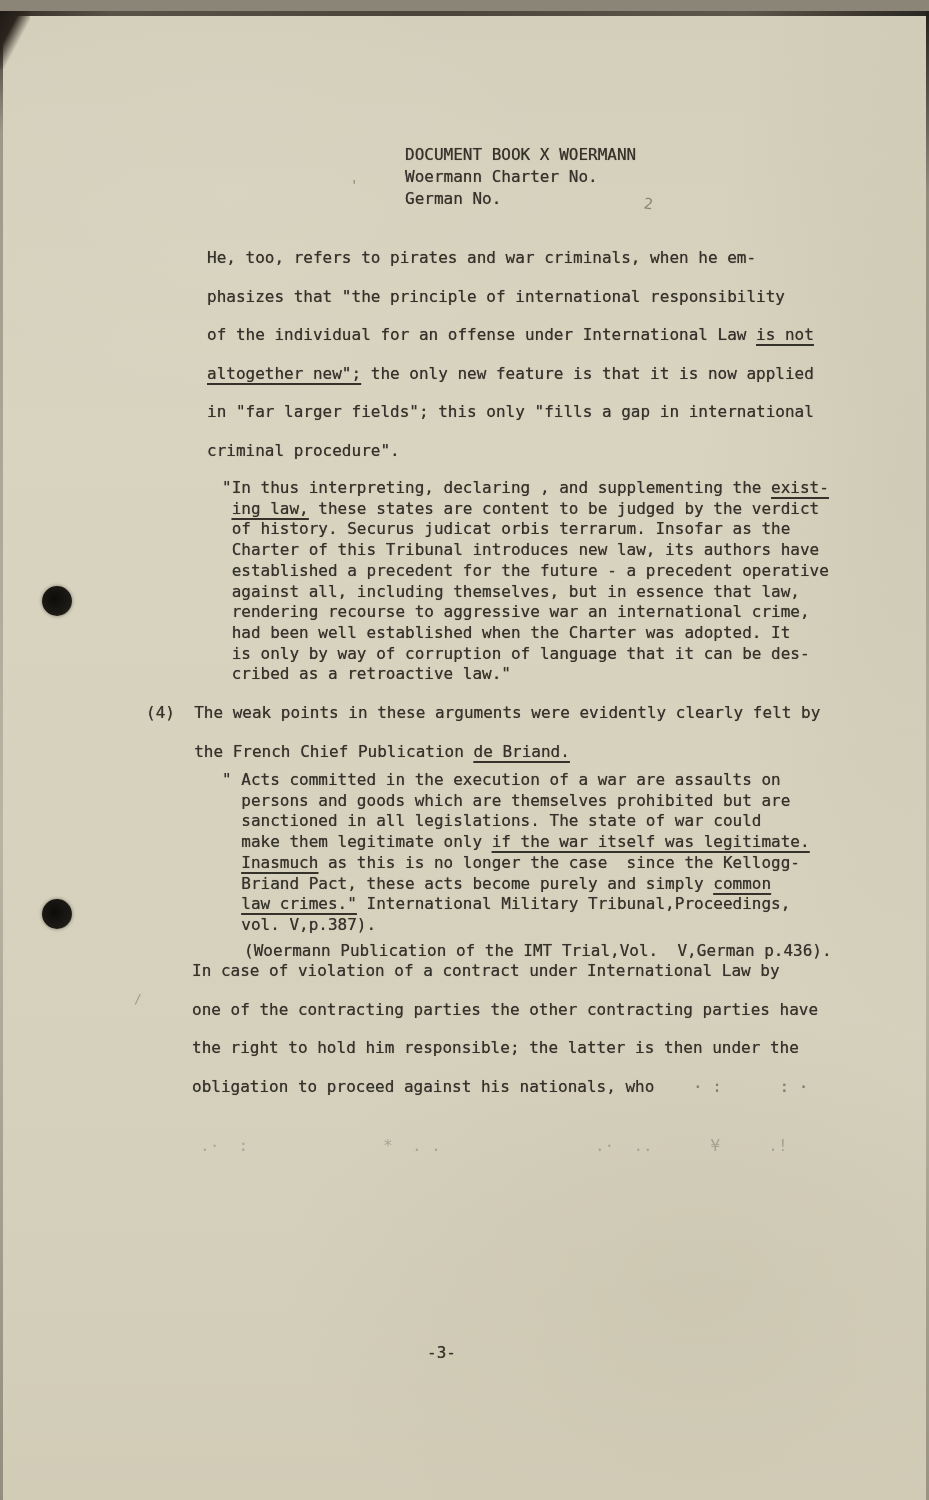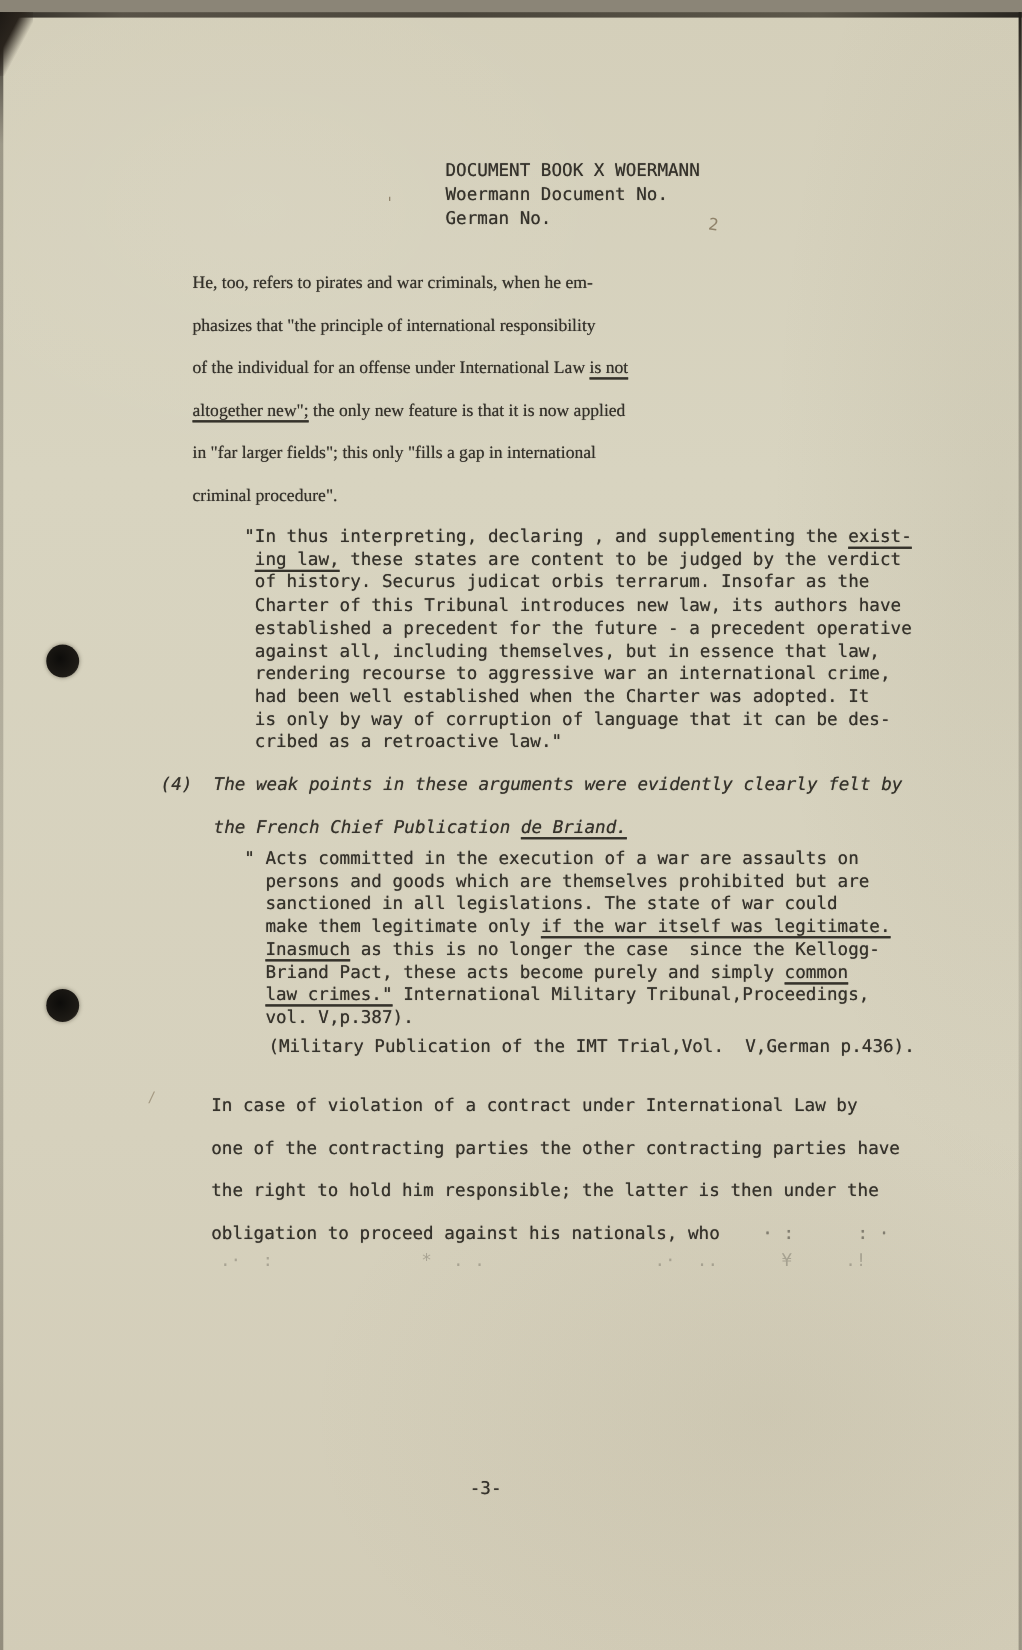--- a/index.html
+++ b/index.html
@@ -19,26 +19,26 @@
   }
   .block{position:absolute;white-space:pre;text-shadow:0 0 0.7px rgba(50,47,40,0.75);}
   .line{white-space:pre;}
   .para{line-height:38.6px;}
   .quote{line-height:20.7px;}
   .quote .line:first-child{text-indent:0;}
   .header-block{line-height:22px;}
   .u{text-decoration:underline;text-underline-offset:4px;text-decoration-thickness:1.5px;}
   .f{opacity:0.5;}
   #blk-header{left:405px;top:133px;}
-  #blk-p1{left:175px;top:228px;font-family:Liberation Serif, serif;}
+  #blk-p1{left:207px;top:228px;}
   #blk-q1{left:222px;top:467px;}
-  #blk-p4{left:146px;top:683px;font-style:italic;}
+  #blk-p4{left:146px;top:683px;}
   #blk-q2{left:222px;top:759px;}
   #blk-cite{left:244px;top:930px;line-height:20.7px;}
-  #blk-p5{left:192px;top:975px;}
+  #blk-p5{left:192px;top:941px;}
   #blk-noise{left:200px;top:1125px;opacity:0.55;text-shadow:none;}
   #blk-pagenum{left:427px;top:1332px;}
   .scan-edge{position:absolute;pointer-events:none;}
   .edge-top{left:0;top:0;width:929px;height:5px;background:linear-gradient(90deg,#1d1a15,#4a443a 12%,#3a352c 45%,#4f4a3e 80%,#16130f);opacity:0.9;}
   .edge-bottom{left:0;bottom:0;width:929px;height:4px;background:linear-gradient(90deg,#2b2720,#4c463a 30%,#3a352b 70%,#211d17);opacity:0.85;}
   .edge-left{left:0;top:0;width:3px;height:1500px;background:linear-gradient(180deg,#292520,rgba(50,45,37,0.35) 8%,rgba(50,45,37,0.18) 55%,rgba(50,45,37,0.4));}
   .edge-right{right:0;top:0;width:3px;height:1500px;background:linear-gradient(180deg,#23201a,rgba(46,41,34,0.4) 12%,rgba(46,41,34,0.15) 60%,rgba(46,41,34,0.35));}
   .corner-artifact{position:absolute;left:0;top:0;width:30px;height:58px;background:linear-gradient(118deg,#1e1a15 0%,#2a241d 32%,rgba(42,36,29,0) 58%);}
   .punch-hole{position:absolute;width:30px;height:30px;border-radius:50%;background:radial-gradient(circle at 42% 42%,#0d0c0a,#1e1b16 68%,rgba(30,27,22,0.55));box-shadow:0 0 3px 1px rgba(70,63,50,0.35);}
   #hole-top{left:42px;top:575px;}
@@ -54,26 +54,26 @@
 <div class="page">
   <div class="scan-edge edge-top"></div>
   <div class="scan-edge edge-bottom"></div>
   <div class="scan-edge edge-left"></div>
   <div class="scan-edge edge-right"></div>
   <div class="corner-artifact"></div>
 
   <div class="punch-hole" id="hole-top"></div>
   <div class="punch-hole" id="hole-bottom"></div>
 
-  <div class="block header-block" id="blk-header"><div class="line"><span>DOCUMENT BOOK X WOERMANN</span></div><div class="line"><span>Woermann Document No.</span></div><div class="line"><span>German No.</span></div></div>
+  <div class="block header-block" id="blk-header"><div class="line"><span>DOCUMENT BOOK X WOERMANN</span></div><div class="line"><span>Woermann Charter No.</span></div><div class="line"><span>German No.</span></div></div>
   <div class="block para" id="blk-p1"><div class="line"><span>He, too, refers to pirates and war criminals, when he em-</span></div><div class="line"><span>phasizes that "the principle of international responsibility</span></div><div class="line"><span>of the individual for an offense under International Law </span><span class="u">is not</span></div><div class="line"><span class="u">altogether new";</span><span> the only new feature is that it is now applied</span></div><div class="line"><span>in "far larger fields"; this only "fills a gap in international</span></div><div class="line"><span>criminal procedure".</span></div></div>
   <div class="block quote" id="blk-q1"><div class="line"><span>"In thus interpreting, declaring , and supplementing the </span><span class="u">exist-</span></div><div class="line"><span> </span><span class="u">ing law,</span><span> these states are content to be judged by the verdict</span></div><div class="line"><span> of history. Securus judicat orbis terrarum. Insofar as the</span></div><div class="line"><span> Charter of this Tribunal introduces new law, its authors have</span></div><div class="line"><span> established a precedent for the future - a precedent operative</span></div><div class="line"><span> against all, including themselves, but in essence that law,</span></div><div class="line"><span> rendering recourse to aggressive war an international crime,</span></div><div class="line"><span> had been well established when the Charter was adopted. It</span></div><div class="line"><span> is only by way of corruption of language that it can be des-</span></div><div class="line"><span> cribed as a retroactive law."</span></div></div>
   <div class="block para" id="blk-p4"><div class="line"><span>(4)  The weak points in these arguments were evidently clearly felt by</span></div><div class="line"><span>     the French Chief Publication </span><span class="u">de Briand.</span></div></div>
   <div class="block quote" id="blk-q2"><div class="line"><span>" Acts committed in the execution of a war are assaults on</span></div><div class="line"><span>  persons and goods which are themselves prohibited but are</span></div><div class="line"><span>  sanctioned in all legislations. The state of war could</span></div><div class="line"><span>  make them legitimate only </span><span class="u">if the war itself was legitimate.</span></div><div class="line"><span>  </span><span class="u">Inasmuch</span><span> as this is no longer the case  since the Kellogg-</span></div><div class="line"><span>  Briand Pact, these acts become purely and simply </span><span class="u">common</span></div><div class="line"><span>  </span><span class="u">law crimes."</span><span> International Military Tribunal,Proceedings,</span></div><div class="line"><span>  vol. V,p.387).</span></div></div>
-  <div class="block quote" id="blk-cite"><div class="line"><span>(Military Publication of the IMT Trial,Vol.  V,German p.436).</span></div></div>
+  <div class="block quote" id="blk-cite"><div class="line"><span>(Woermann Publication of the IMT Trial,Vol.  V,German p.436).</span></div></div>
   <div class="block para" id="blk-p5"><div class="line"><span>In case of violation of a contract under International Law by</span></div><div class="line"><span>one of the contracting parties the other contracting parties have</span></div><div class="line"><span>the right to hold him responsible; the latter is then under the</span></div><div class="line"><span>obligation to proceed against his nationals, who</span><span class="f">    · :      : ·</span></div></div>
   <div class="block quote" id="blk-noise"><div class="line"><span class="f">.·  :              *  . .                .·  ..      ¥     .!</span></div></div>
   <div class="block" id="blk-pagenum"><div class="line"><span>-3-</span></div></div>
 
   <div class="mark" id="mark-2">2</div>
   <div class="mark" id="mark-tick">'</div>
   <div class="mark" id="mark-slash">/</div>
 </div>
 
 </body></html>

